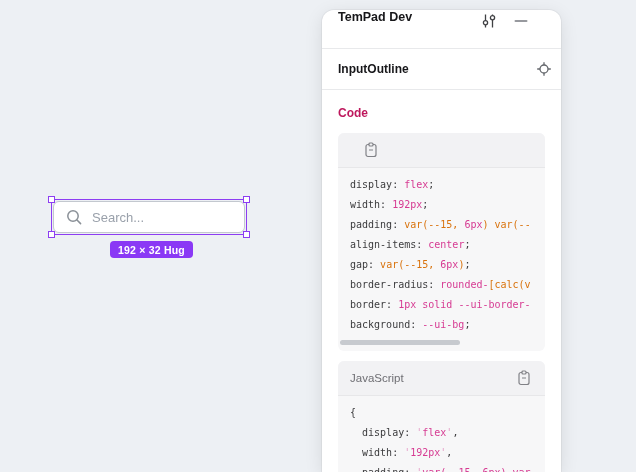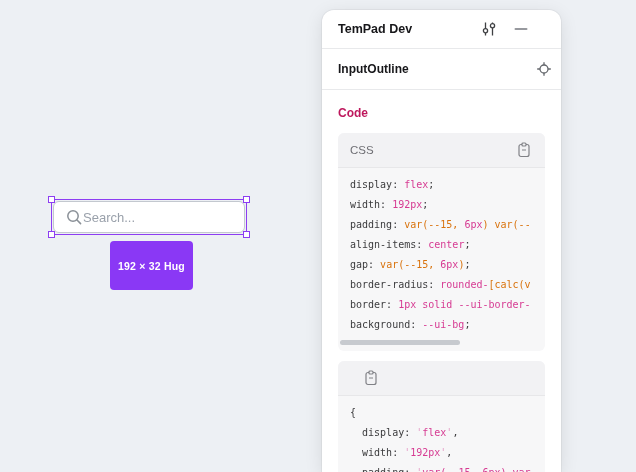--- a/index.html
+++ b/index.html
@@ -6,48 +6,48 @@
   body{
     width:636px;height:472px;overflow:hidden;position:relative;
     background:#edf0f4;
     font-family:"Liberation Sans","DejaVu Sans",sans-serif;
     -webkit-font-smoothing:antialiased;
   }
   
   .search-input{
     position:absolute;left:53px;top:201px;width:192px;height:32px;
     box-sizing:border-box;background:#ffffff;border:1px solid #c3c8cf;
-    border-radius:6px;display:flex;align-items:center;padding:0 12px;
+    border-radius:6px;display:flex;align-items:center;gap:9px;padding:0 12px;
   }
   .search-placeholder{color:#9aa1ab;font-size:13px;}
   .sel-outline{
     position:absolute;left:51px;top:199px;width:194px;height:34px;
     border:1px solid #8d3df2;pointer-events:none;
   }
   .handle{
     position:absolute;width:7px;height:7px;background:#ffffff;
     border:1px solid #8d3df2;box-sizing:border-box;
   }
   .handle.tl{left:-4px;top:-4px;} .handle.tr{right:-4px;top:-4px;}
   .handle.bl{left:-4px;bottom:-4px;} .handle.br{right:-4px;bottom:-4px;}
   .dim-badge{
     position:absolute;left:110px;top:241px;height:17px;
     background:#8a38f5;border-radius:4px;color:#fff;
     font-size:10.5px;font-weight:bold;display:flex;align-items:center;
-    padding:16px 8px;letter-spacing:.2px;
+    padding:0 8px;letter-spacing:.2px;
   }
   
   .panel{
     position:absolute;left:322px;top:10px;width:239px;height:462px;
     background:#ffffff;border-radius:12px 12px 0 0;
     box-shadow:0 0 0 1px rgba(0,0,0,.04),0 4px 18px rgba(0,0,0,.10);
     overflow:hidden;
   }
   .panel-header{
-    height:38px;display:flex;align-items:center;
+    height:38px;display:flex;
     padding:0 29px 0 16px;border-bottom:1px solid #e8e9eb;
   }
   .panel-title{flex:1;font-size:12.5px;font-weight:bold;color:#17171a;}
   .icon-btn{
     width:22px;height:22px;display:flex;align-items:center;justify-content:center;
     background:none;border:none;padding:0;margin-left:10px;cursor:pointer;
   }
   .node-row{
     height:40px;display:flex;align-items:center;
     padding:0 6px 0 16px;border-bottom:1px solid #e8e9eb;justify-content:flex-end;
@@ -124,37 +124,37 @@
         <line x1="12" y1="8" x2="14.8" y2="8" stroke="#63666b" stroke-width="1.3"></line>
       </svg>
     </button>
   </div>
 
   <div class="code-section">
     <div class="section-title">Code</div>
 
     <div class="code-block">
       <div class="code-block-header">
-        <span class="code-label">CSS</span>
         <button class="icon-btn">
           <svg width="14" height="16" viewBox="0 0 14 16" fill="none">
             <rect x="2" y="2.5" width="10" height="12" rx="2" stroke="#808186" stroke-width="1.2"></rect>
             <rect x="5" y="1" width="4" height="3" rx="1" fill="#f2f2f4" stroke="#808186" stroke-width="1.2"></rect>
             <line x1="5" y1="8" x2="9" y2="8" stroke="#808186" stroke-width="1.2"></line>
           </svg>
         </button>
       </div>
       <div class="code-body"><div class="code-line"><span class="tk-p">display: </span><span class="tk-v">flex</span><span class="tk-p">;</span></div><div class="code-line"><span class="tk-p">width: </span><span class="tk-v">192px</span><span class="tk-p">;</span></div><div class="code-line"><span class="tk-p">padding: </span><span class="tk-f">var(--15,</span><span class="tk-p"> </span><span class="tk-v">6px</span><span class="tk-f">)</span><span class="tk-p"> </span><span class="tk-f">var(--</span></div><div class="code-line"><span class="tk-p">align-items: </span><span class="tk-v">center</span><span class="tk-p">;</span></div><div class="code-line"><span class="tk-p">gap: </span><span class="tk-f">var(--15,</span><span class="tk-p"> </span><span class="tk-v">6px</span><span class="tk-f">)</span><span class="tk-p">;</span></div><div class="code-line"><span class="tk-p">border-radius: </span><span class="tk-v">rounded-</span><span class="tk-f">[calc(v</span></div><div class="code-line"><span class="tk-p">border: </span><span class="tk-v">1px solid --ui-border-</span></div><div class="code-line"><span class="tk-p">background: </span><span class="tk-v">--ui-bg</span><span class="tk-p">;</span></div></div>
       <div class="hscrollbar">
         <div class="thumb"></div>
       </div>
     </div>
 
     <div class="code-block">
       <div class="code-block-header">
+        <span class="code-label">JavaScript</span>
         <button class="icon-btn">
           <svg width="14" height="16" viewBox="0 0 14 16" fill="none">
             <rect x="2" y="2.5" width="10" height="12" rx="2" stroke="#808186" stroke-width="1.2"></rect>
             <rect x="5" y="1" width="4" height="3" rx="1" fill="#f2f2f4" stroke="#808186" stroke-width="1.2"></rect>
             <line x1="5" y1="8" x2="9" y2="8" stroke="#808186" stroke-width="1.2"></line>
           </svg>
         </button>
       </div>
       <div class="code-body"><div class="code-line"><span class="tk-p">{</span></div><div class="code-line"><span class="tk-p">  display: </span><span class="tk-q">'</span><span class="tk-v">flex</span><span class="tk-q">'</span><span class="tk-p">,</span></div><div class="code-line"><span class="tk-p">  width: </span><span class="tk-q">'</span><span class="tk-v">192px</span><span class="tk-q">'</span><span class="tk-p">,</span></div><div class="code-line"><span class="tk-p">  padding: </span><span class="tk-q">'</span><span class="tk-v">var(--15, 6px) var</span></div></div>
     </div>

